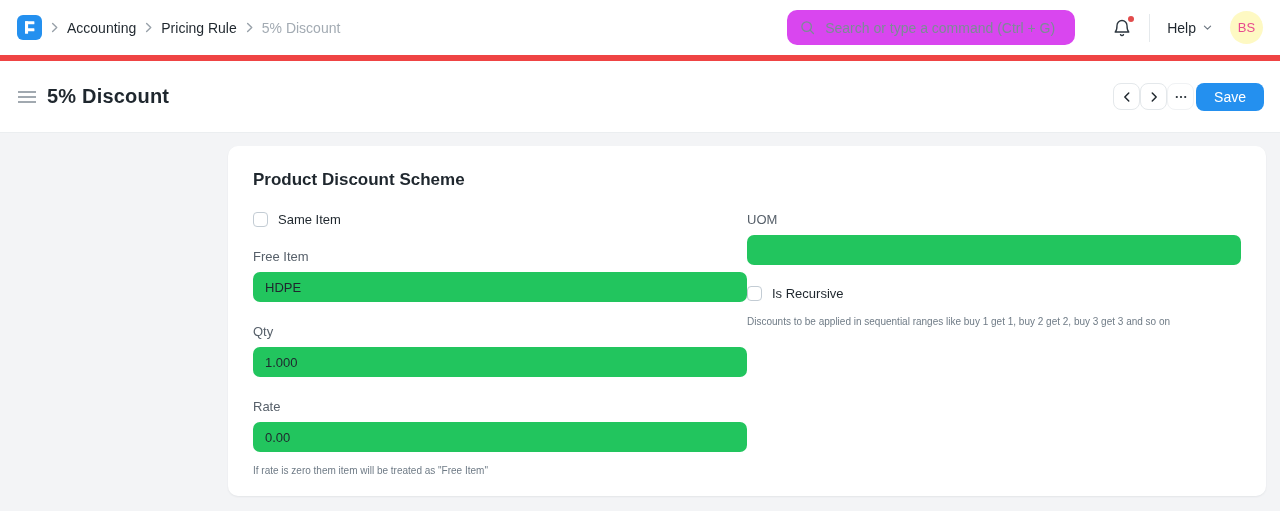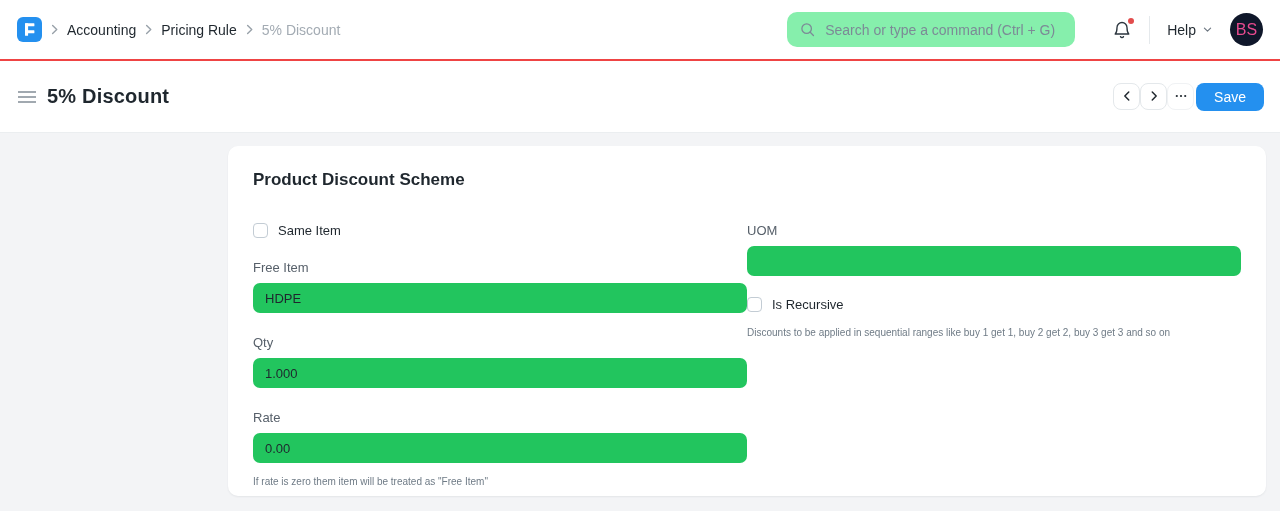--- a/index.html
+++ b/index.html
@@ -5,84 +5,84 @@
   * { margin:0; padding:0; box-sizing:border-box; }
   html,body { width:1280px; height:511px; overflow:hidden; }
   body {
     font-family:"Liberation Sans","DejaVu Sans",sans-serif;
     background:#f3f4f6;
     color:#1f272e;
   }
 
   
   .navbar {
-    height:61px; background:#fff; border-bottom:2px solid #ef4444;
+    height:61px; background:#fff; border-bottom:6px solid #ef4444;
     display:flex; align-items:center; padding:13px 17px;
   }
   .nav-left { display:flex; align-items:center; }
   .logo {
     width:25px; height:25px; border-radius:6px; background:#2490ef;
     display:flex; align-items:center; justify-content:center; cursor:pointer; flex:0 0 auto;
   }
   .crumb-sep { display:flex; align-items:center; margin:0 5px; }
   .crumb-sep:first-of-type { margin-left:10px; }
   .crumb { font-size:14px; color:#1f272e; text-decoration:none; cursor:pointer; }
   .crumb.muted { color:#a3abb3; cursor:default; }
 
   .nav-right { margin-left:auto; display:flex; align-items:center; }
   .searchbar {
-    width:288px; height:35px; background:#86efac; border-radius:10px;
+    width:288px; height:35px; background:#d946ef; border-radius:10px;
     display:flex; align-items:center; padding:0 12px; gap:9px;
   }
   .searchbar input {
     flex:1; border:none; outline:none; background:transparent;
     font:14px "Liberation Sans","DejaVu Sans",sans-serif; color:#1f272e;
   }
   .searchbar input::placeholder { color:#7c8a96; }
   .bell-wrap { position:relative; margin-left:37px; cursor:pointer; display:flex; }
   .bell-dot {
     position:absolute; top:-2px; right:-2px; width:6px; height:6px;
     border-radius:50%; background:#e24c4c;
   }
   .nav-divider { width:1px; height:28px; background:#e5e9ec; margin:0 17px; }
   .help-menu { display:flex; align-items:center; gap:6px; font-size:14px; cursor:pointer;justify-content:space-between; }
   .avatar {
     width:33px; height:33px; border-radius:50%; margin-left:17px;
-    background:#0f172a; color:#e84a8f; font-size:16px; font-weight:500;
+    background:#fef9c3; color:#e84a8f; font-size:13px; font-weight:500;
     display:flex; align-items:center; justify-content:center; cursor:pointer;
   }
 
   
   .toolbar {
     height:72px; background:#fff; border-bottom:1px solid #ebeef0;
     display:flex; align-items:center; padding:0 16px;
   }
   .menu-btn { display:flex; align-items:center; justify-content:center; cursor:pointer;
     width:22px; height:22px; margin-right:9px; }
   .page-title { font-size:20px; font-weight:700; letter-spacing:.2px; }
-  .toolbar-right { margin-left:auto; display:flex; align-items:flex-start; gap:0; }
+  .toolbar-right { margin-left:auto; display:flex; align-items:center; gap:0; }
   .icon-btn {
     width:27px; height:27px; background:#fff; border:1px solid #e4e8eb; border-radius:8px;
     display:flex; align-items:center; justify-content:center; cursor:pointer; padding:0;
   }
   .icon-btn.faint { border-color:#f0f2f4; }
   .save-btn {
     height:28px; padding:0 18px; margin-left:2px;
     background:#2490ef; color:#fff; border:none; border-radius:8px;
     font:500 14px "Liberation Sans","DejaVu Sans",sans-serif; cursor:pointer;
   }
 
   
   .page { padding:13px 14px 0 228px; }
   .card {
     background:#fff; border-radius:10px; height:350px;
     box-shadow:0 1px 2px rgba(25,39,52,.07);
     padding:24px 25px;
   }
-  .section-title { font-size:17px; font-weight:700; color:#1f272e; margin-bottom:33px; }
+  .section-title { font-size:17px; font-weight:700; color:#1f272e; margin-bottom:22px; }
   .grid { display:grid; grid-template-columns:1fr 1fr; }
 
   .checkbox-row { display:flex; align-items:center; gap:10px; cursor:pointer; }
   .checkbox {
     width:15px; height:15px; background:#fff; border:1px solid #c3ccd4; border-radius:4px;
     flex:0 0 auto;
   }
   .checkbox-label { font-size:13px; color:#1f272e; }
 
   .field-label { display:block; font-size:13px; color:#57606a; margin-top:22px; }

